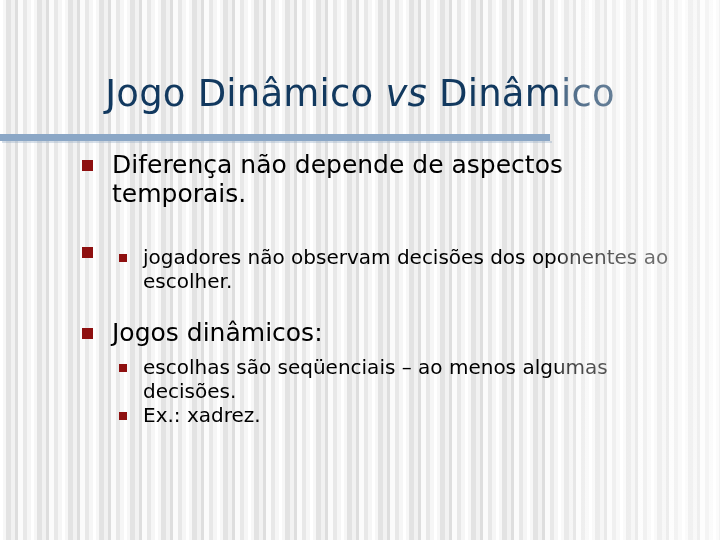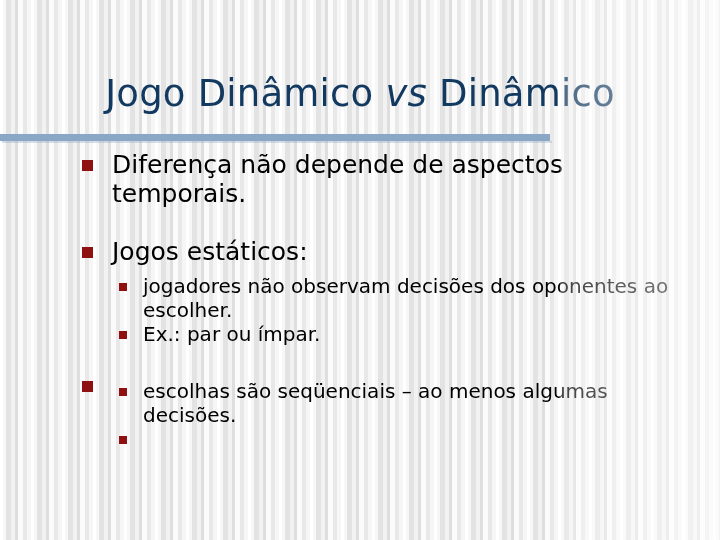--- a/index.html
+++ b/index.html
@@ -158,50 +158,47 @@
 
       <li class="b1">
         <span class="marker"></span>
         <span>Diferença </span><span class="strong">não</span><span> depende de aspectos temporais.</span>
       </li>
 
       <div class="gap-lg"></div>
 
       <li class="b1">
         <span class="marker"></span>
-        <span>Jogos estáticos:</span>
       </li>
 
       <div class="gap-sm"></div>
 
       <ul class="lvl2">
         <li class="b2">
           <span class="marker"></span>
           <span>jogadores não observam decisões dos oponentes ao escolher.</span>
         </li>
-        <li class="b2">
-          <span class="marker"></span>
-          <span>Ex.: par ou ímpar.</span>
-        </li>
       </ul>
 
       <div class="gap-lg"></div>
 
       <li class="b1">
         <span class="marker"></span>
+        <span>Jogos dinâmicos:</span>
       </li>
 
       <div class="gap-sm"></div>
 
       <ul class="lvl2">
         <li class="b2">
           <span class="marker"></span>
           <span>escolhas são seqüenciais – ao menos algumas decisões.</span>
         </li>
         <li class="b2">
           <span class="marker"></span>
+          <span>Ex.: xadrez.</span>
         </li>
       </ul>
 
     </ul>
   </div>
 
 </div>
 
 </body></html>

